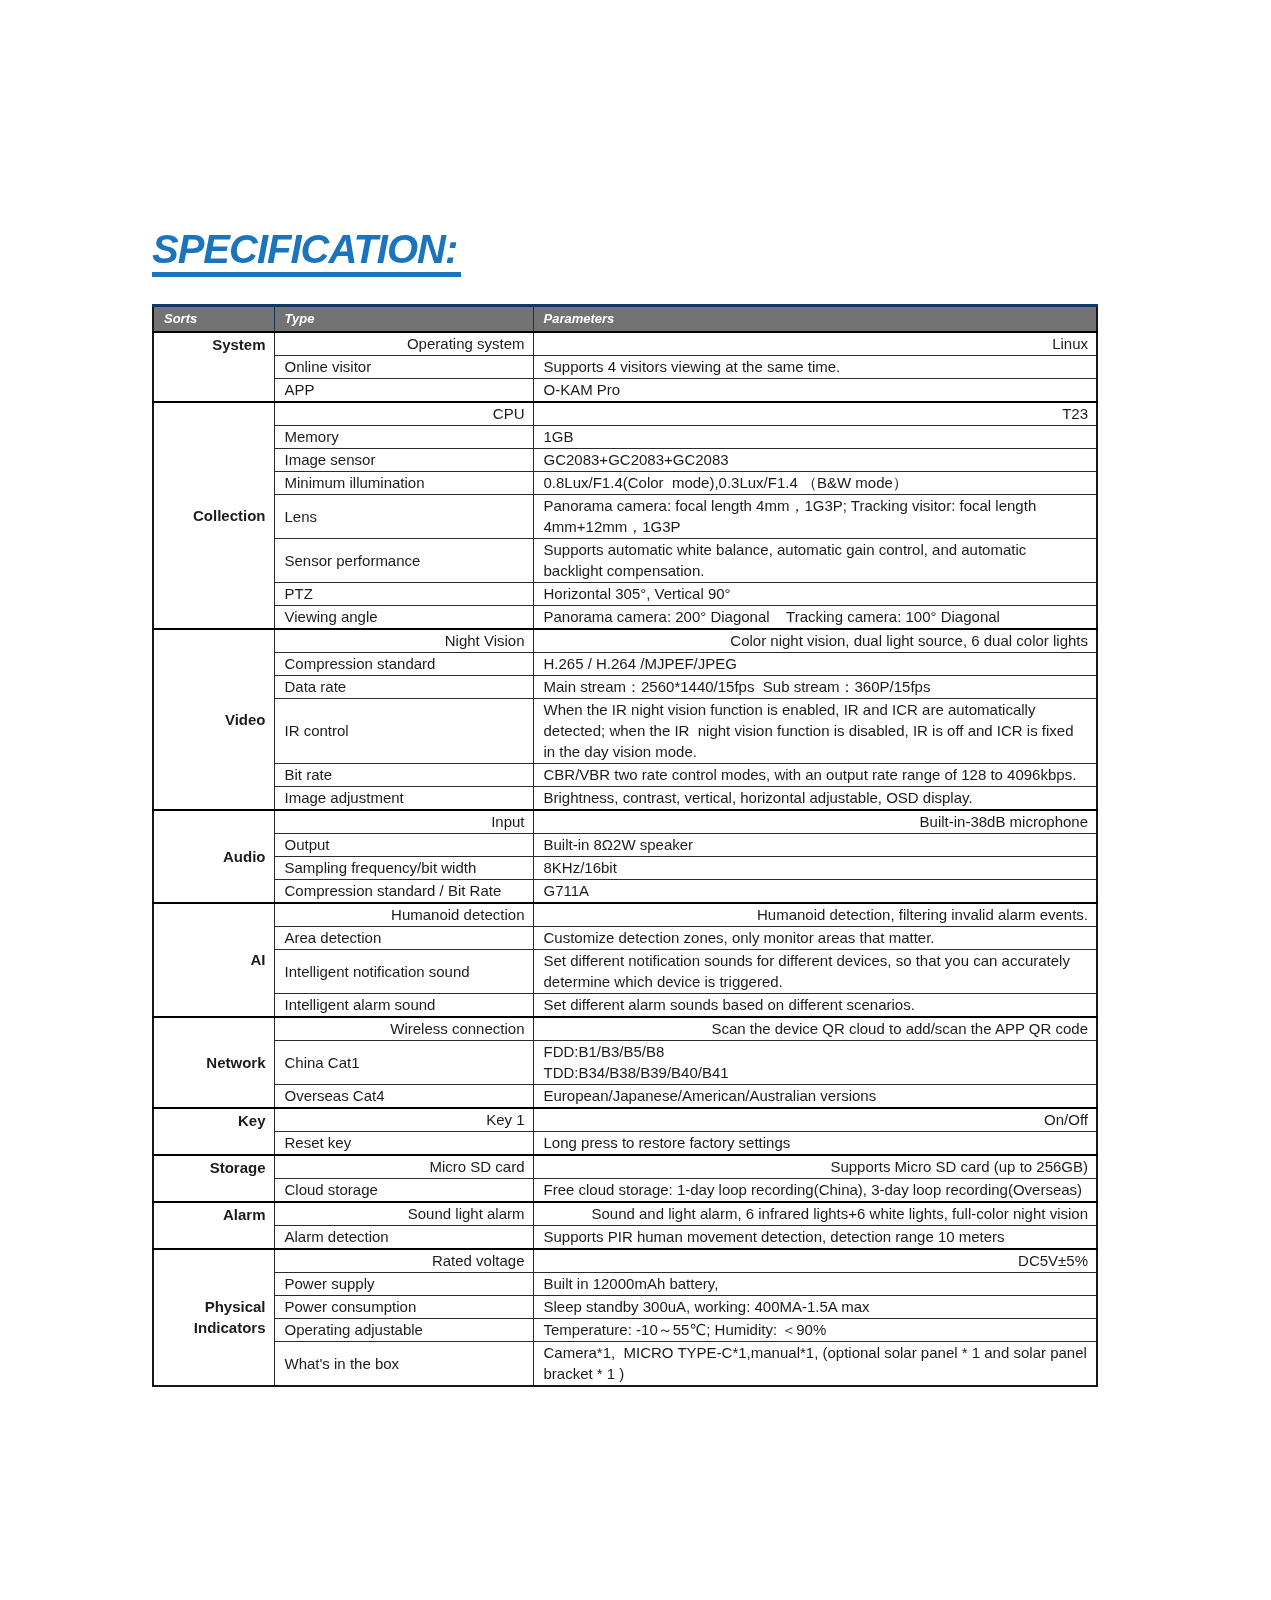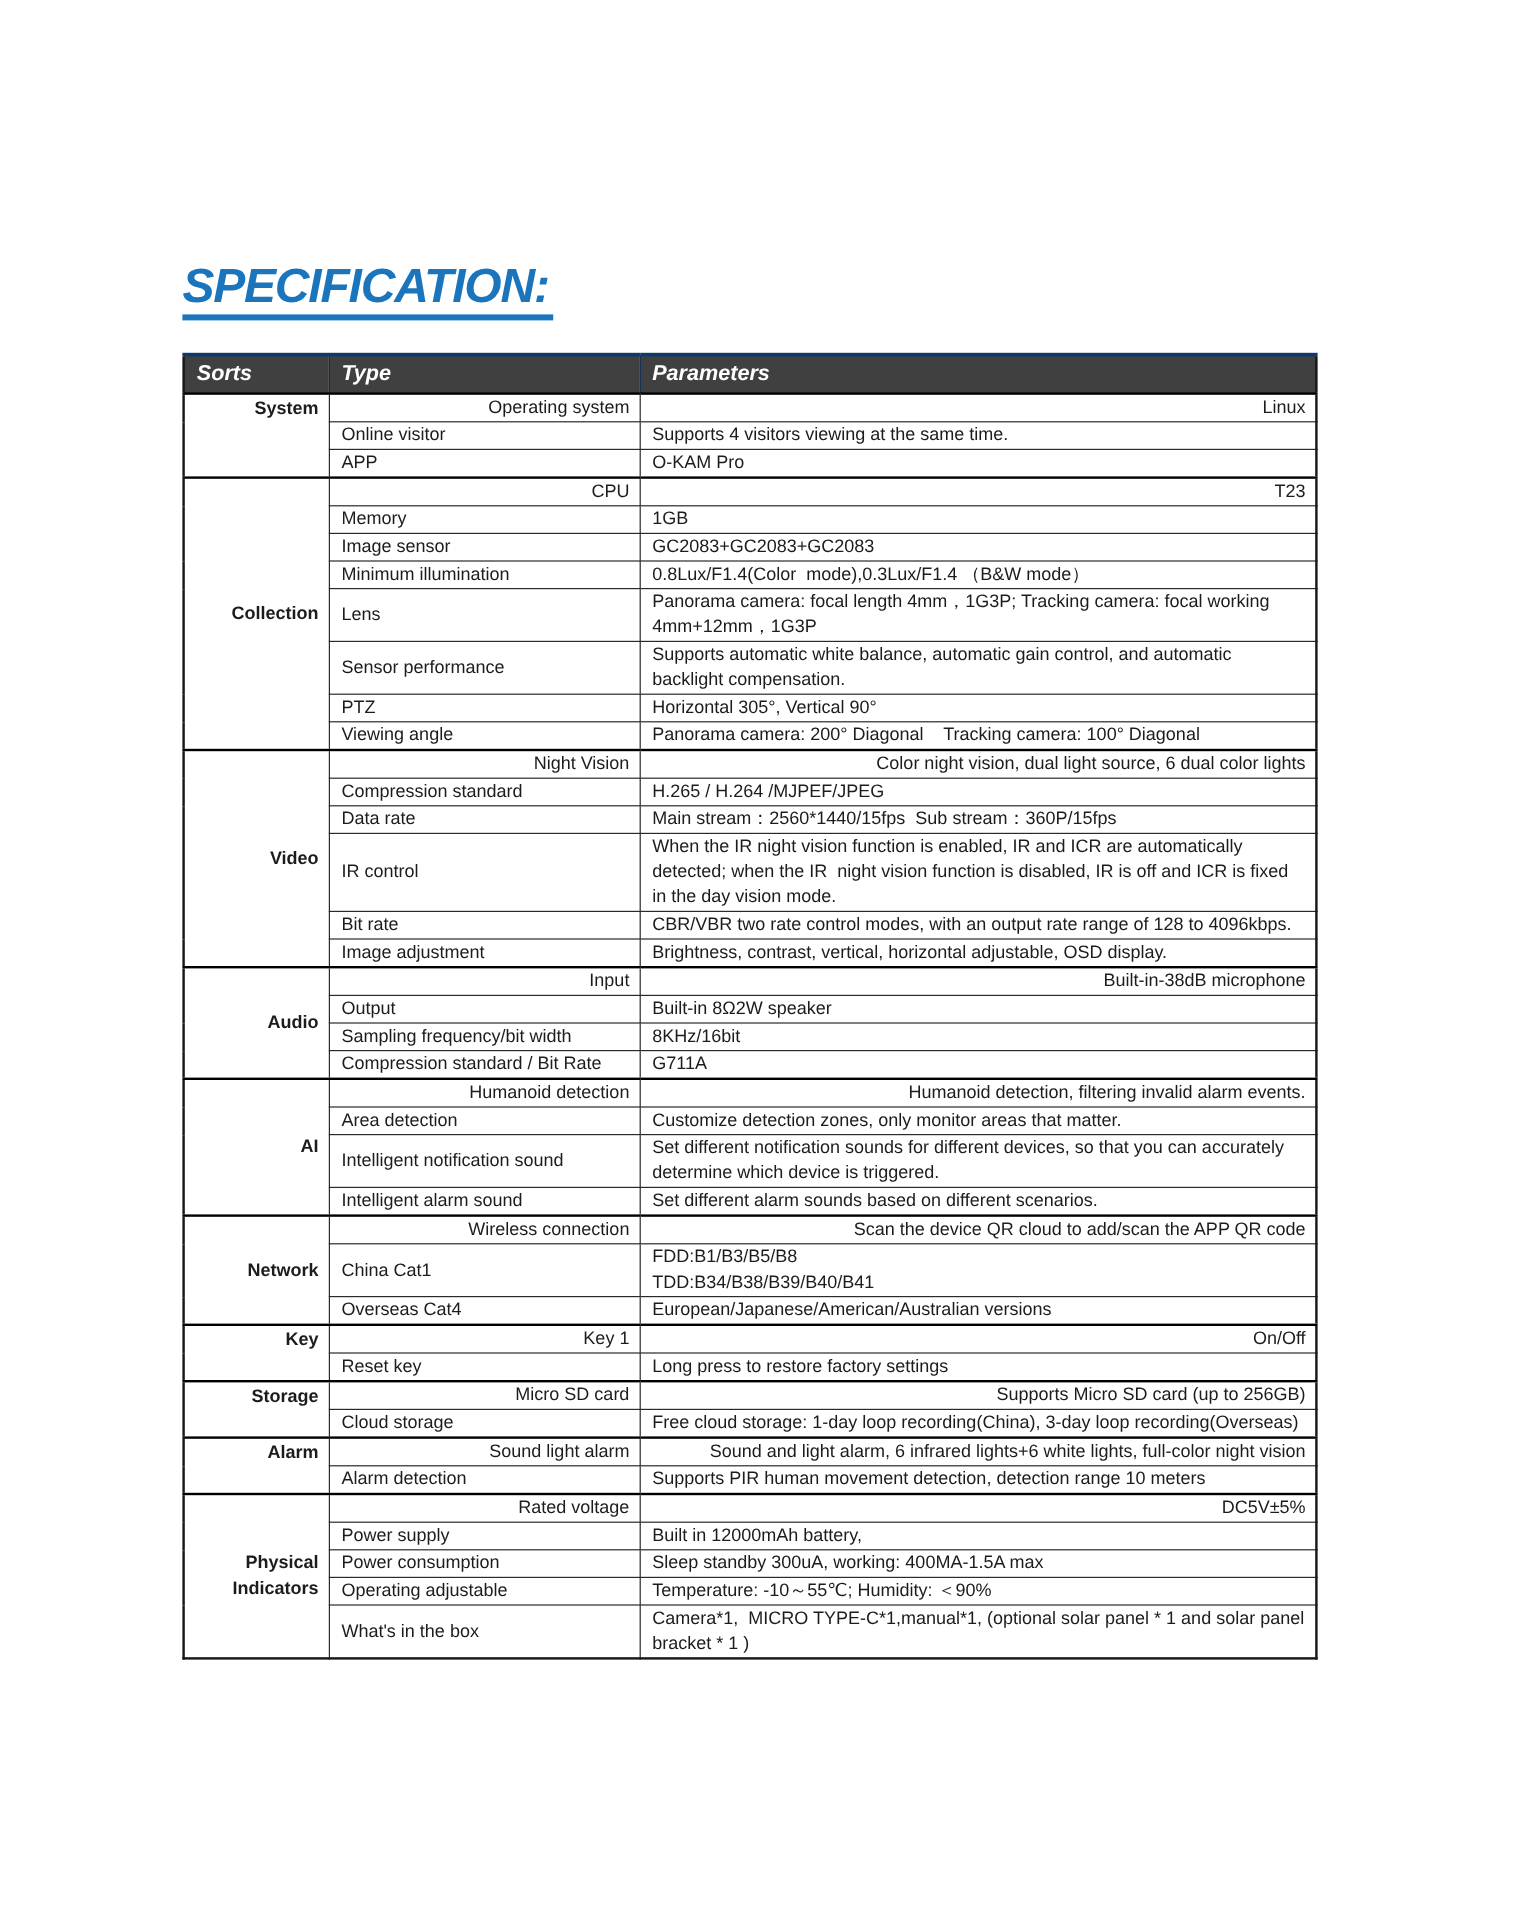--- a/index.html
+++ b/index.html
@@ -11,21 +11,21 @@
     width: 1271px;
     height: 1600px;
     position: relative;
     font-family: "Liberation Sans", "DejaVu Sans", sans-serif;
     color: #1c1c1c;
     overflow: hidden;
   }
   .content {
     position: absolute;
     left: 152px;
-    top: 218px;
+    top: 228px;
     width: 944px;
   }
   .doc-title {
     display: inline-block;
     font-size: 40px;
     font-weight: bold;
     font-style: italic;
     letter-spacing: -1px;
     color: #1b75bc;
     border-bottom: 5px solid #1b75bc;
@@ -34,25 +34,25 @@
     line-height: 1.05;
   }
   table.spec-table {
     border-collapse: collapse;
     table-layout: fixed;
     width: 944px;
     margin-top: 27px;
     border: 2px solid #161616;
   }
   table.spec-table thead th {
-    background: #404040;
+    background: #737373;
     color: #ffffff;
     font-style: italic;
     font-weight: bold;
-    font-size: 18px;
+    font-size: 13px;
     text-align: left;
     padding: 4px 8px 5px 10px;
     border: 1px solid #0f3057;
     border-top: 3px solid #0e3a6b;
   }
   table.spec-table td {
     border: 1px solid #2a2a2a;
     font-size: 15px;
     line-height: 21px;
     padding: 0 8px 1px 10px;
@@ -123,21 +123,21 @@
         <tr>
           <td class="type-cell">Image sensor</td>
           <td class="param-cell">GC2083+GC2083+GC2083</td>
         </tr>
         <tr>
           <td class="type-cell">Minimum illumination</td>
           <td class="param-cell">0.8Lux/F1.4(Color  mode),0.3Lux/F1.4 （B&amp;W mode）</td>
         </tr>
         <tr>
           <td class="type-cell">Lens</td>
-          <td class="param-cell">Panorama camera: focal length 4mm，1G3P; Tracking camera: focal working 4mm+12mm，1G3P</td>
+          <td class="param-cell">Panorama camera: focal length 4mm，1G3P; Tracking visitor: focal length 4mm+12mm，1G3P</td>
         </tr>
         <tr>
           <td class="type-cell">Sensor performance</td>
           <td class="param-cell">Supports automatic white balance, automatic gain control, and automatic backlight compensation.</td>
         </tr>
         <tr>
           <td class="type-cell">PTZ</td>
           <td class="param-cell">Horizontal 305°, Vertical 90°</td>
         </tr>
         <tr>

